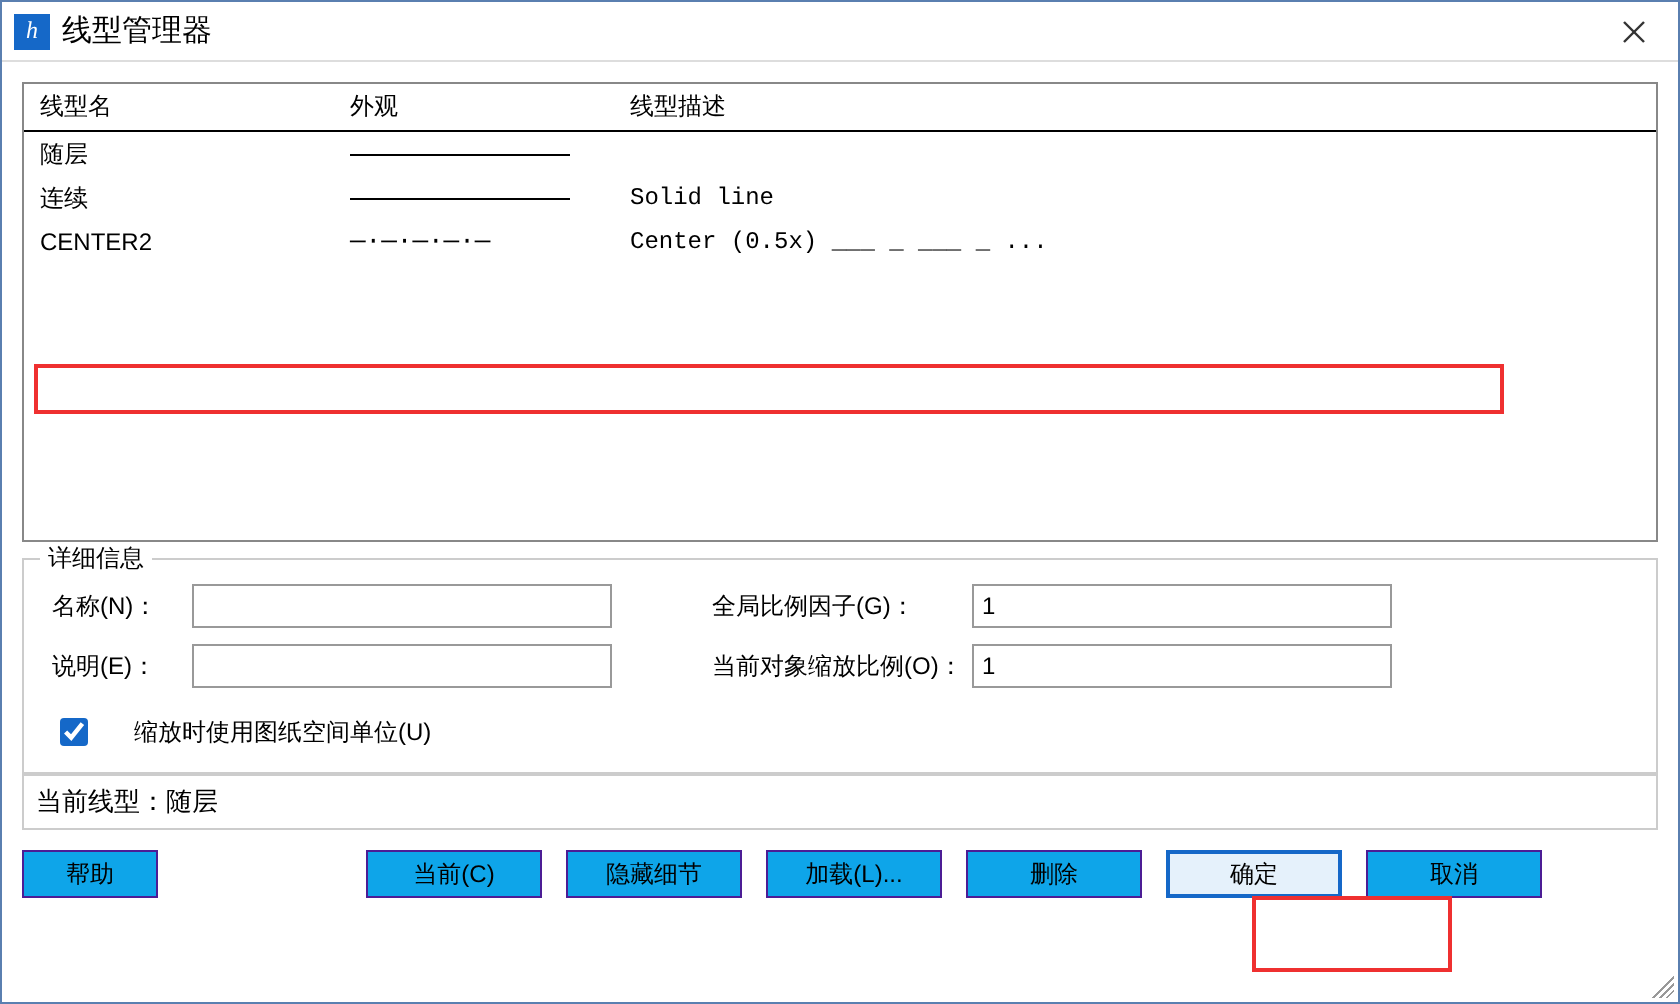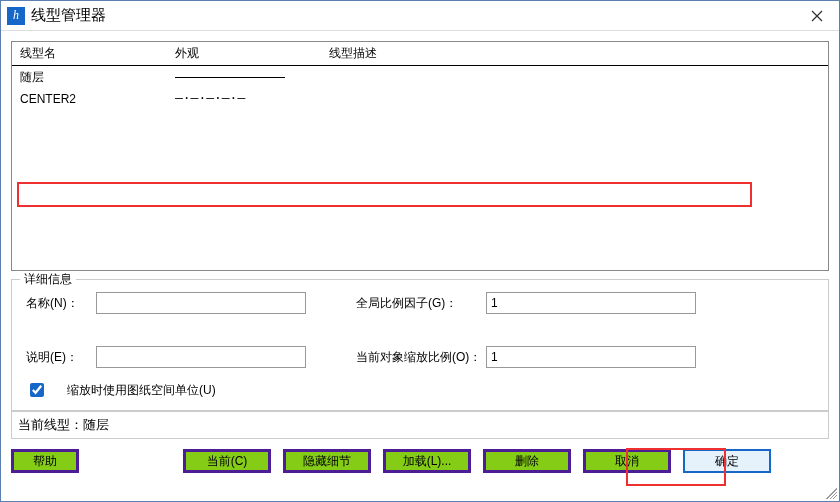--- a/index.html
+++ b/index.html
@@ -60,21 +60,21 @@
   }
   .list-header, .list-row {
     display: flex;
     align-items: center;
     height: 22px;
     padding: 0 8px;
   }
   .list-header { border-bottom: 1px solid #000; height: 24px; }
   .col-name { width: 155px; }
   .col-appearance { width: 140px; }
-  .col-desc { flex: 1; font-family: "Courier New", monospace; margin-left: 14px; }
+  .col-desc { flex: 1; font-family: "Courier New", monospace; }
   .list-header .col-desc { font-family: inherit; }
   .appearance-sample {
     width: 110px;
     height: 14px;
     position: relative;
   }
   .appearance-solid::after {
     content: "";
     position: absolute;
     left: 0; right: 0; top: 50%;
@@ -114,21 +114,21 @@
     position: absolute;
     top: -9px;
     left: 8px;
     background: #fff;
     padding: 0 4px;
     font-size: 12px;
   }
   .form-grid {
     display: grid;
     grid-template-columns: 70px 230px 160px 220px;
-    row-gap: 32px;
+    row-gap: 8px;
     align-items: center;
   }
   .form-grid label { text-align: left; }
   .form-grid input[type="text"] {
     height: 22px;
     border: 1px solid #999;
     padding: 0 4px;
     font-size: 12px;
     width: 210px;
   }
@@ -155,22 +155,22 @@
     display: flex;
     align-items: center;
     gap: 12px;
     padding-top: 10px;
   }
   .button-row .spacer1 { width: 80px; }
   .btn {
     height: 24px;
     min-width: 88px;
     padding: 0 12px;
-    border: 3px solid #4c1d95;
-    background: #84cc16;
+    border: 1px solid #4c1d95;
+    background: #0ea5e9;
     font-size: 12px;
     cursor: pointer;
     font-family: inherit;
   }
   .btn-primary {
     border: 2px solid #1568c8;
     background: #e5f1fb;
   }
   .btn-help { min-width: 68px; }
   .resize-grip {
@@ -210,26 +210,34 @@
 
 
       <div class="list-row">
         <div class="col-name">随层</div>
         <div class="col-appearance">
           <div class="appearance-sample appearance-solid"></div>
         </div>
         <div class="col-desc"></div>
       </div>
 
+      <div class="list-row">
+        <div class="col-name">连续</div>
+        <div class="col-appearance">
+          <div class="appearance-sample appearance-solid"></div>
+        </div>
+        <div class="col-desc">Solid line</div>
+      </div>
 
       <div class="list-row">
         <div class="col-name">CENTER2</div>
         <div class="col-appearance">
           <div class="appearance-sample appearance-dashpat">—·—·—·—·—</div>
         </div>
+        <div class="col-desc">Center (0.5x) ___ _ ___ _ ...</div>
       </div>
     </div>
 
     <div class="groupbox">
       <span class="legend">详细信息</span>
       <div class="form-grid">
         <label>名称(N)：</label>
         <div><input type="text" value="" style=""></div>
         <label class="lbl-right">全局比例因子(G)：</label>
         <div><input type="text" value="1" style=""></div>
@@ -249,22 +257,22 @@
       <span>当前线型：</span><span>随层</span>
     </div>
 
     <div class="button-row">
       <button class="btn btn-help">帮助</button>
       <div class="spacer1"></div>
       <button class="btn">当前(C)</button>
       <button class="btn">隐藏细节</button>
       <button class="btn">加载(L)...</button>
       <button class="btn">删除</button>
+      <button class="btn btn-primary">确定</button>
       <button class="btn">取消</button>
-      <button class="btn btn-primary">确定</button>
     </div>
 
   </div>
 
   <div class="highlight-frame hl-row"></div>
   <div class="highlight-frame hl-ok"></div>
 
   <div class="resize-grip"></div>
 </div>
 

